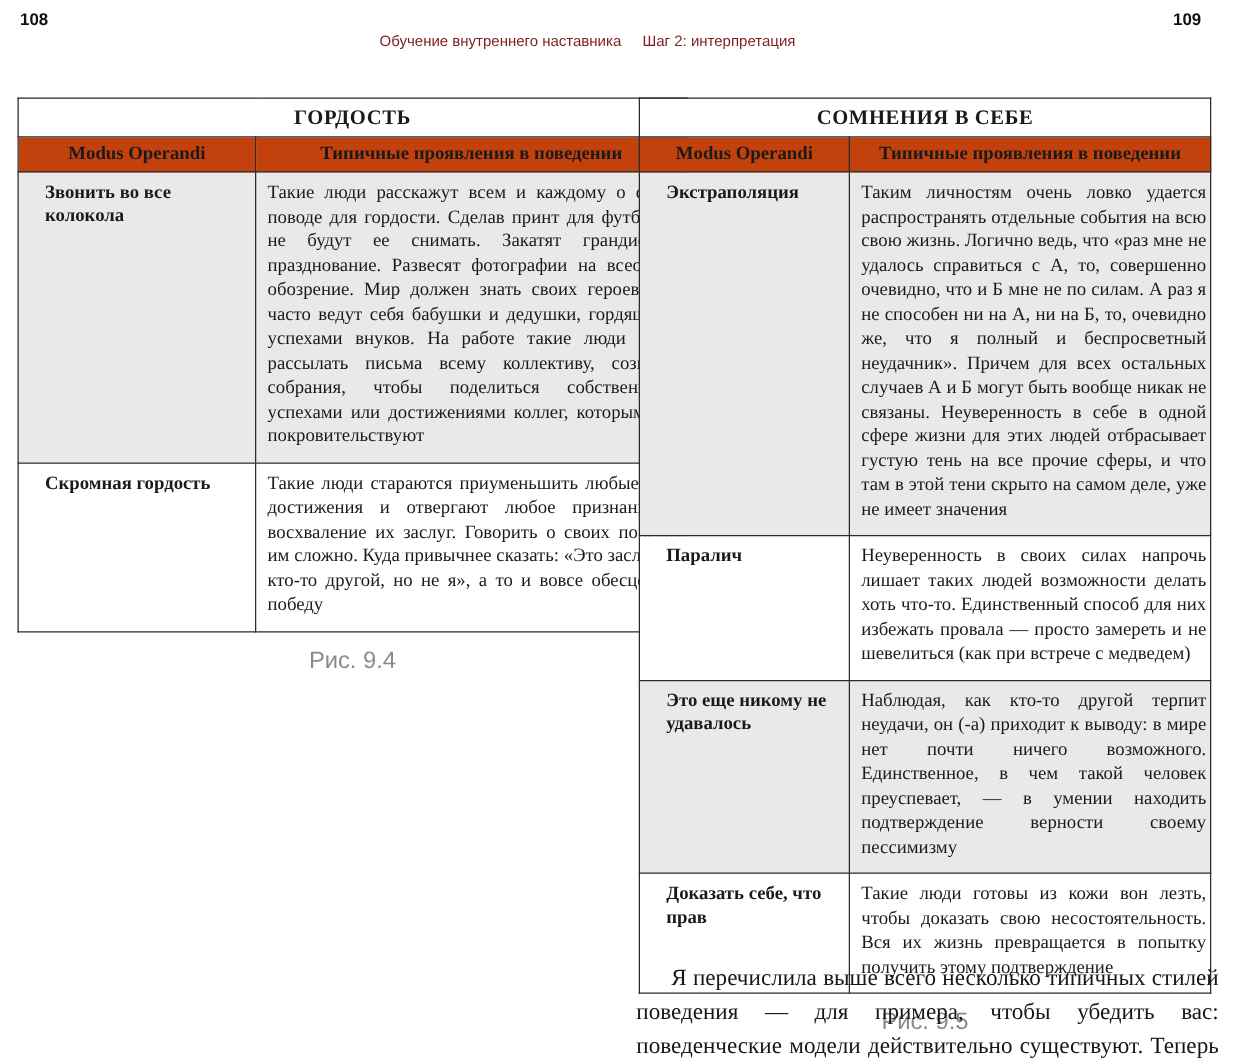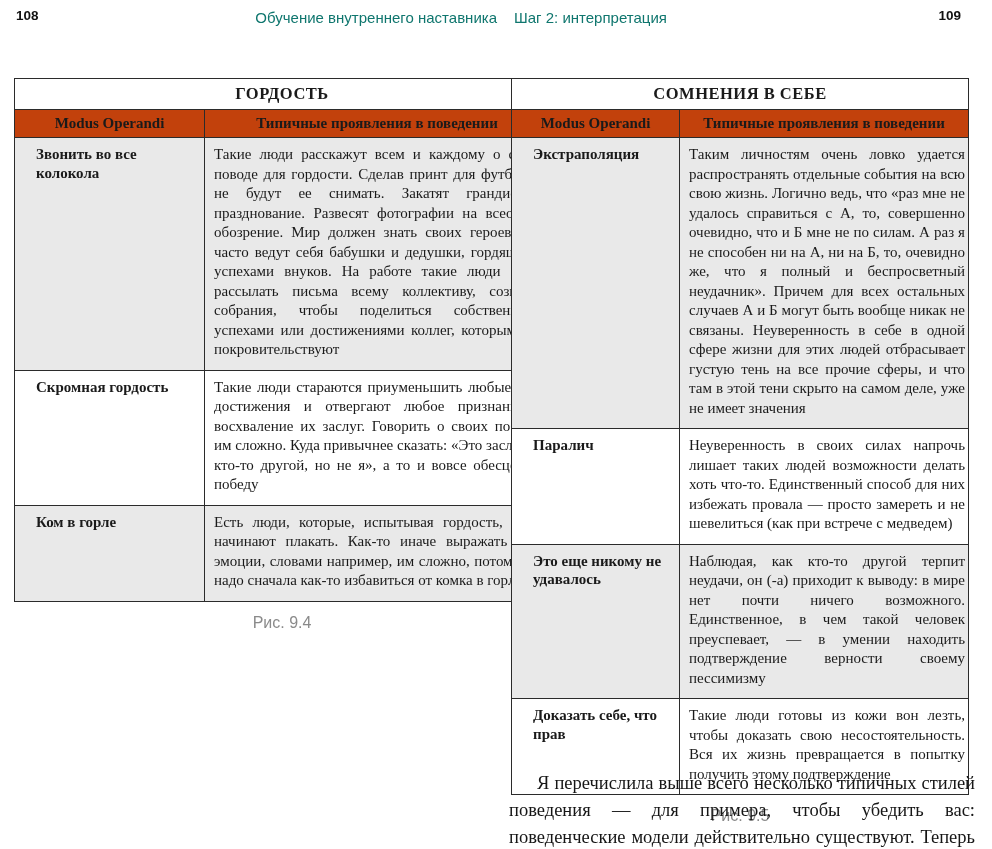--- a/index.html
+++ b/index.html
@@ -14,23 +14,23 @@
 
   
   .pagenum {
     position:absolute; top:8px;
     font-family:"Liberation Sans", sans-serif;
     font-weight:bold; font-size:13.5px; color:#111;
   }
   .pagenum.left  { left:16px; }
   .pagenum.right { right:31px; }
   .runhead {
-    position:absolute; top:9px;
+    position:absolute; top:26px;
     font-family:"Liberation Sans", sans-serif;
-    font-size:15px; color:#0f766e;
+    font-size:12px; color:#7f1d1d;
   }
   .runhead.left  { left:0; width:497px; text-align:right; }
   .runhead.right { left:514px; }
 
   
   .page-block { position:absolute; top:78px; }
   .page-block.left  { left:14px;  width:536px; }
   .page-block.right { left:511px; width:458px; }
 
   
@@ -70,21 +70,21 @@
     hyphens:auto;
     padding:7px 3px 10px 9px;
   }
   table.mo-table tbody tr:nth-child(odd)  { background:#e9e9e9; }
   table.mo-table tbody tr:nth-child(even) { background:#ffffff; }
 
   .caption {
     margin-top:12px;
     text-align:center;
     font-family:"Liberation Sans", sans-serif;
-    font-size:16px;
+    font-size:19px;
     color:#8a8a8a;
   }
 
   
   .body-paragraph {
     position:absolute;
     left:509px; top:770px; width:466px;
     font-size:18.5px; line-height:27px;
     text-align:justify;
     text-indent:28px;
@@ -113,24 +113,20 @@
     </thead>
     <tbody>
       <tr>
         <td class="mo-cell">Звонить во все колокола</td>
         <td class="beh-cell">Такие люди расскажут всем и каждому о своем поводе для гордости. Сделав принт для футболки, не будут ее снимать. Закатят грандиозное празднование. Развесят фотографии на всеобщее обозрение. Мир должен знать своих героев. Так часто ведут себя бабушки и дедушки, гордящиеся успехами внуков. На работе такие люди будут рассылать письма всему коллективу, созывать собрания, чтобы поделиться собственными успехами или достижениями коллег, которым они покровительствуют</td>
       </tr>
       <tr>
         <td class="mo-cell">Скромная гордость</td>
         <td class="beh-cell">Такие люди стараются приуменьшить любые свои достижения и отвергают любое признание и восхваление их заслуг. Говорить о своих победах им сложно. Куда привычнее сказать: «Это заслужил кто-то другой, но не я», а то и вовсе обесценить победу</td>
       </tr>
-      <tr>
-        <td class="mo-cell">Ком в горле</td>
-        <td class="beh-cell">Есть люди, которые, испытывая гордость, сразу начинают плакать. Как-то иначе выражать свои эмоции, словами например, им сложно, потому что надо сначала как-то избавиться от комка в горле</td>
-      </tr>
     </tbody>
   </table>
   <div class="caption">Рис. 9.4</div>
 </div>
 
 <div class="page-block right">
   <table class="mo-table">
     <thead>
       <tr>
         <th class="table-title" colspan="2">СОМНЕНИЯ В СЕБЕ</th>

